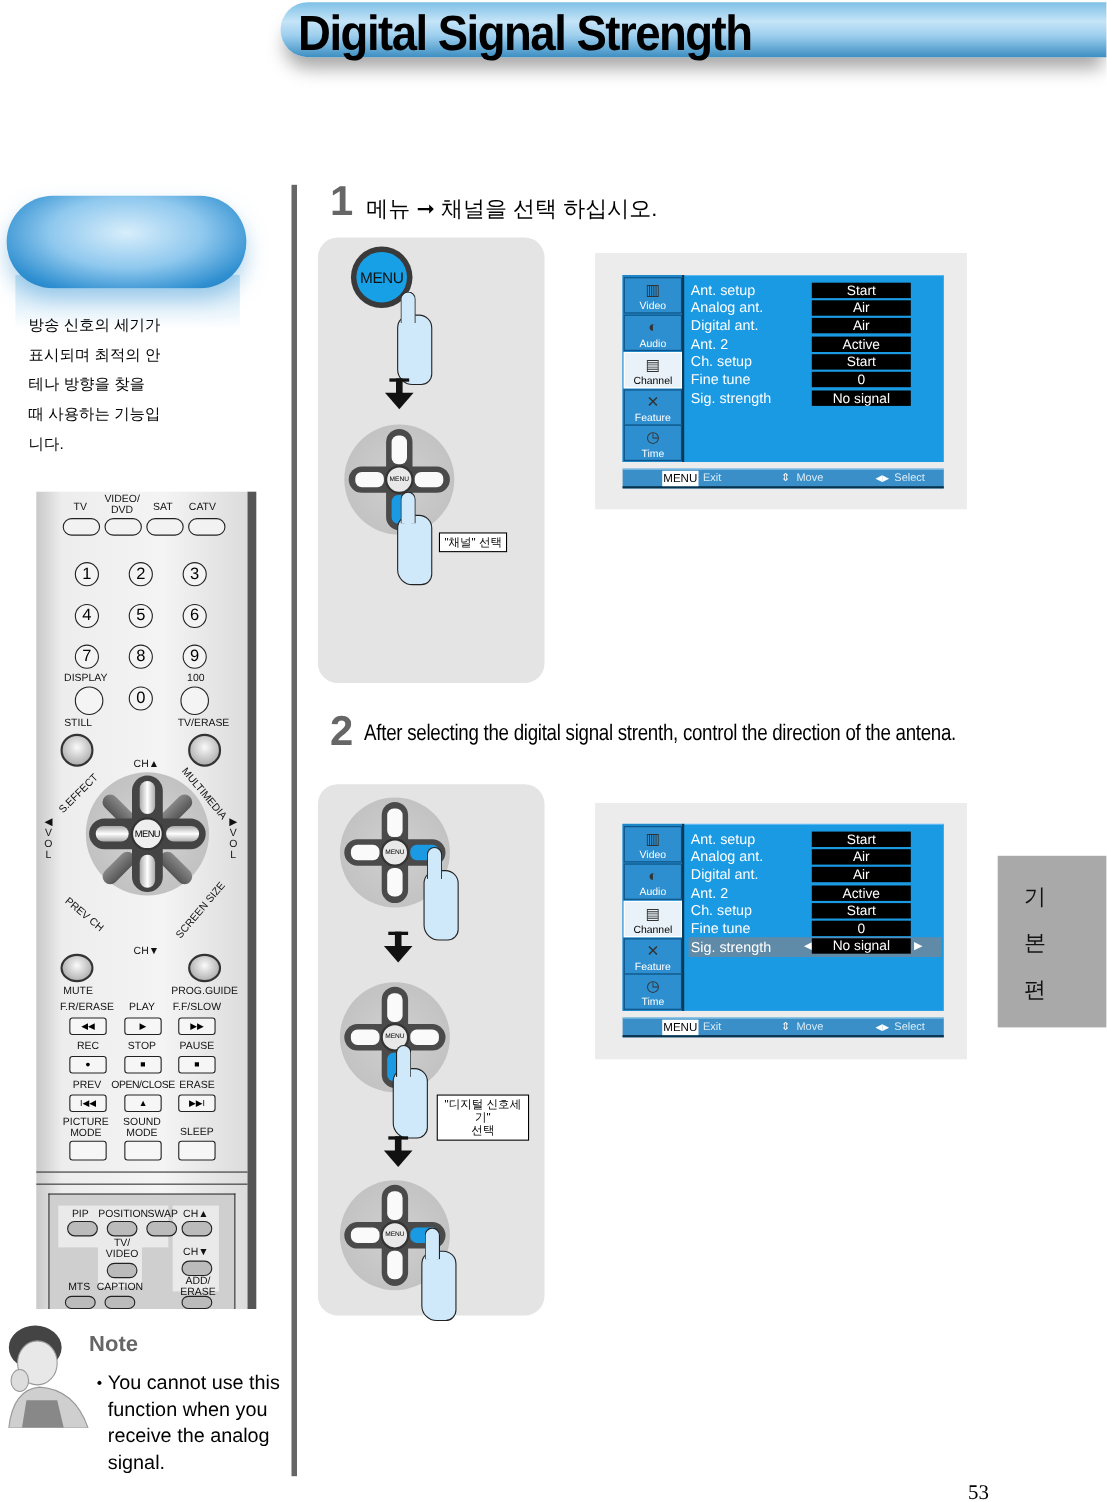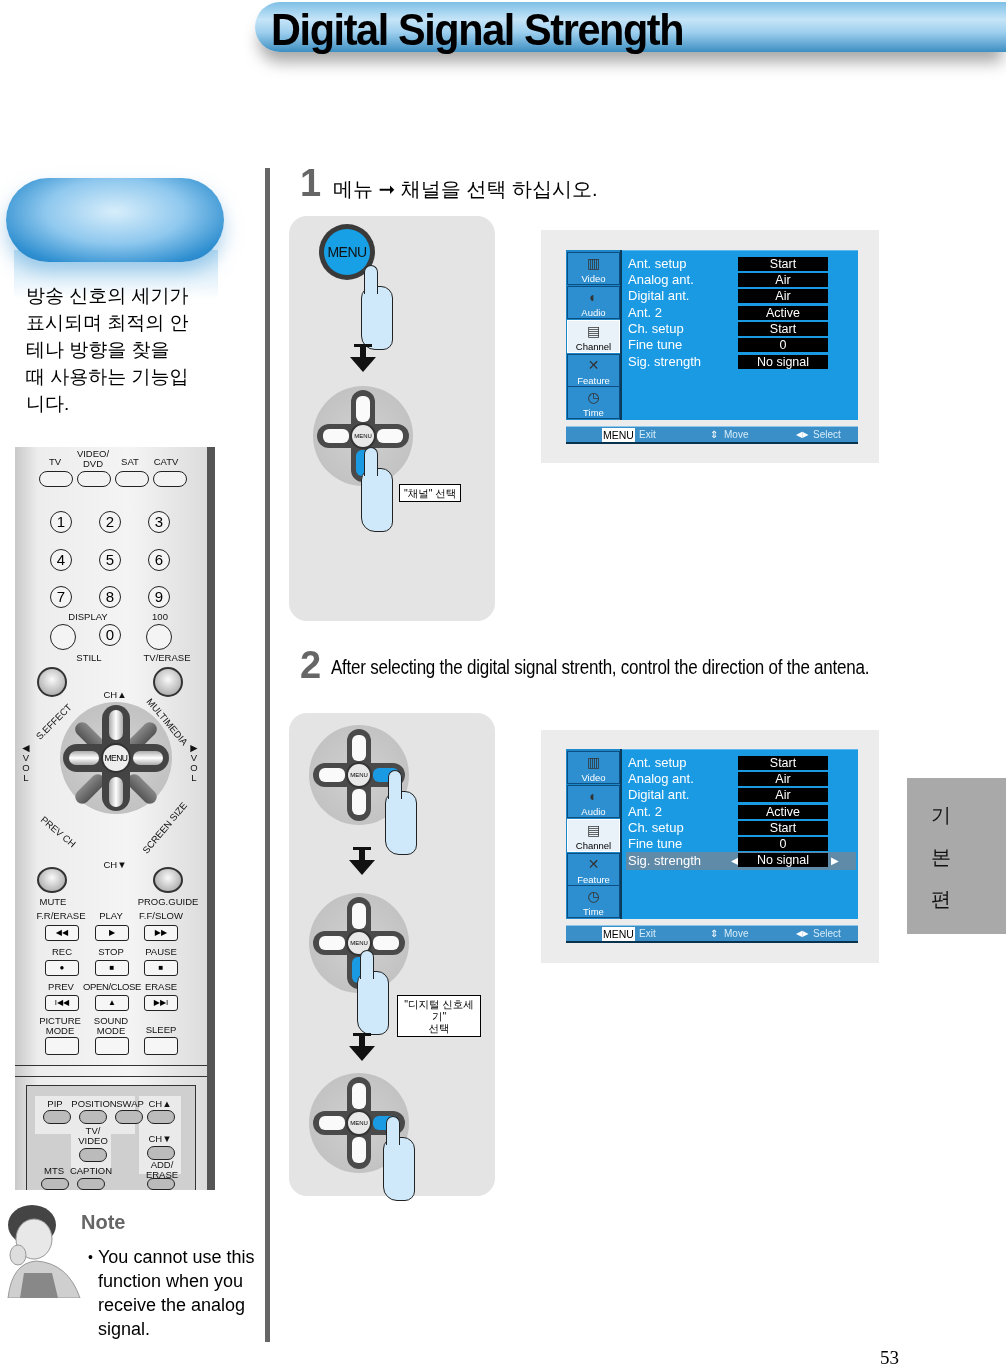--- a/index.html
+++ b/index.html
@@ -27,26 +27,26 @@
     background: radial-gradient(ellipse at 50% 40%, #d8eefb 0%, #8fc8ee 45%, #2f8fd0 80%, #1a78bd 100%);
     box-shadow: 0 10px 18px rgba(100,170,220,0.5);
     text-align: center; font-size: 25px; line-height: 34px; padding-top: 8px; color: #111;
   }
   .pill-glow {
     position: absolute; left: 14px; top: 250px; width: 204px; height: 50px;
     background: linear-gradient(to bottom, rgba(160,210,240,0.6), rgba(255,255,255,0));
   }
   .intro {
     position: absolute; left: 26px; top: 282px; width: 200px;
-    font-size: 19px; line-height: 27px; color: #000; white-space: pre-line;
+    font-size: 14px; line-height: 27px; color: #000; white-space: pre-line;
   }
 
   
   .remote {
-    position: absolute; left: 15px; top: 447px; width: 200px; height: 743px;
+    position: absolute; left: 33px; top: 447px; width: 200px; height: 743px;
     background: linear-gradient(to right, #c9c9c9 0%, #ededed 12%, #f4f4f4 60%, #dcdcdc 100%);
     border-right: 8px solid #555;
   }
   .r-lbl { position: absolute; font-size: 9.5px; text-align: center; line-height: 10px; color: #111; }
   .r-oval { position: absolute; width: 34px; height: 16px; border: 1.2px solid #222; border-radius: 9px; background: #f2f2f2; }
   .r-num { position: absolute; width: 22px; height: 22px; border: 1.2px solid #222; border-radius: 50%; font-size: 15px; text-align: center; line-height: 20px; background: #f4f4f4; }
   .r-round { position: absolute; width: 30px; height: 30px; border-radius: 50%; border: 2px solid #333; background: radial-gradient(circle at 50% 40%, #fafafa, #999); }
   .r-rect { position: absolute; width: 34px; height: 16px; border: 1.2px solid #222; border-radius: 3px; background: #f6f6f6; font-size: 8px; text-align: center; line-height: 14px; }
   .dpad-ring { position: absolute; left: 45px; top: 255px; width: 112px; height: 112px; border-radius: 50%; background: radial-gradient(circle, #d6d6d6 0%, #c4c4c4 60%, #bcbcbc 100%); }
   .dpad-v { position: absolute; left: 87px; top: 258px; width: 28px; height: 106px; border-radius: 14px; background: #444; }
@@ -146,26 +146,26 @@
 
   <div class="r-num" style="left:35px;top:64px;">1</div>
   <div class="r-num" style="left:84px;top:64px;">2</div>
   <div class="r-num" style="left:133px;top:64px;">3</div>
   <div class="r-num" style="left:35px;top:102px;">4</div>
   <div class="r-num" style="left:84px;top:102px;">5</div>
   <div class="r-num" style="left:133px;top:102px;">6</div>
   <div class="r-num" style="left:35px;top:139px;">7</div>
   <div class="r-num" style="left:84px;top:139px;">8</div>
   <div class="r-num" style="left:133px;top:139px;">9</div>
-  <div class="r-lbl" style="left:22px;top:165px;width:46px;margin-left:28px;">DISPLAY</div>
+  <div class="r-lbl" style="left:22px;top:165px;width:46px;">DISPLAY</div>
   <div class="r-lbl" style="left:132px;top:165px;width:26px;">100</div>
   <div class="r-num" style="left:35px;top:177px;width:26px;height:26px;"></div>
   <div class="r-num" style="left:84px;top:177px;">0</div>
   <div class="r-num" style="left:131px;top:177px;width:26px;height:26px;"></div>
-  <div class="r-lbl" style="left:18px;top:206px;width:40px;margin-left:36px;">STILL</div>
+  <div class="r-lbl" style="left:18px;top:206px;width:40px;">STILL</div>
   <div class="r-lbl" style="left:124px;top:206px;width:56px;">TV/ERASE</div>
   <div class="r-round" style="left:22px;top:220px;"></div>
   <div class="r-round" style="left:138px;top:220px;"></div>
 
   <div class="r-lbl" style="left:82px;top:243px;width:36px;">CH▲</div>
   <div class="dpad-ring"></div>
   <div class="diag" style="left:57px;top:283px;transform:rotate(45deg);"></div>
   <div class="diag" style="left:109px;top:283px;transform:rotate(-45deg);"></div>
   <div class="diag" style="left:57px;top:335px;transform:rotate(-45deg);"></div>
   <div class="diag" style="left:109px;top:335px;transform:rotate(45deg);"></div>

